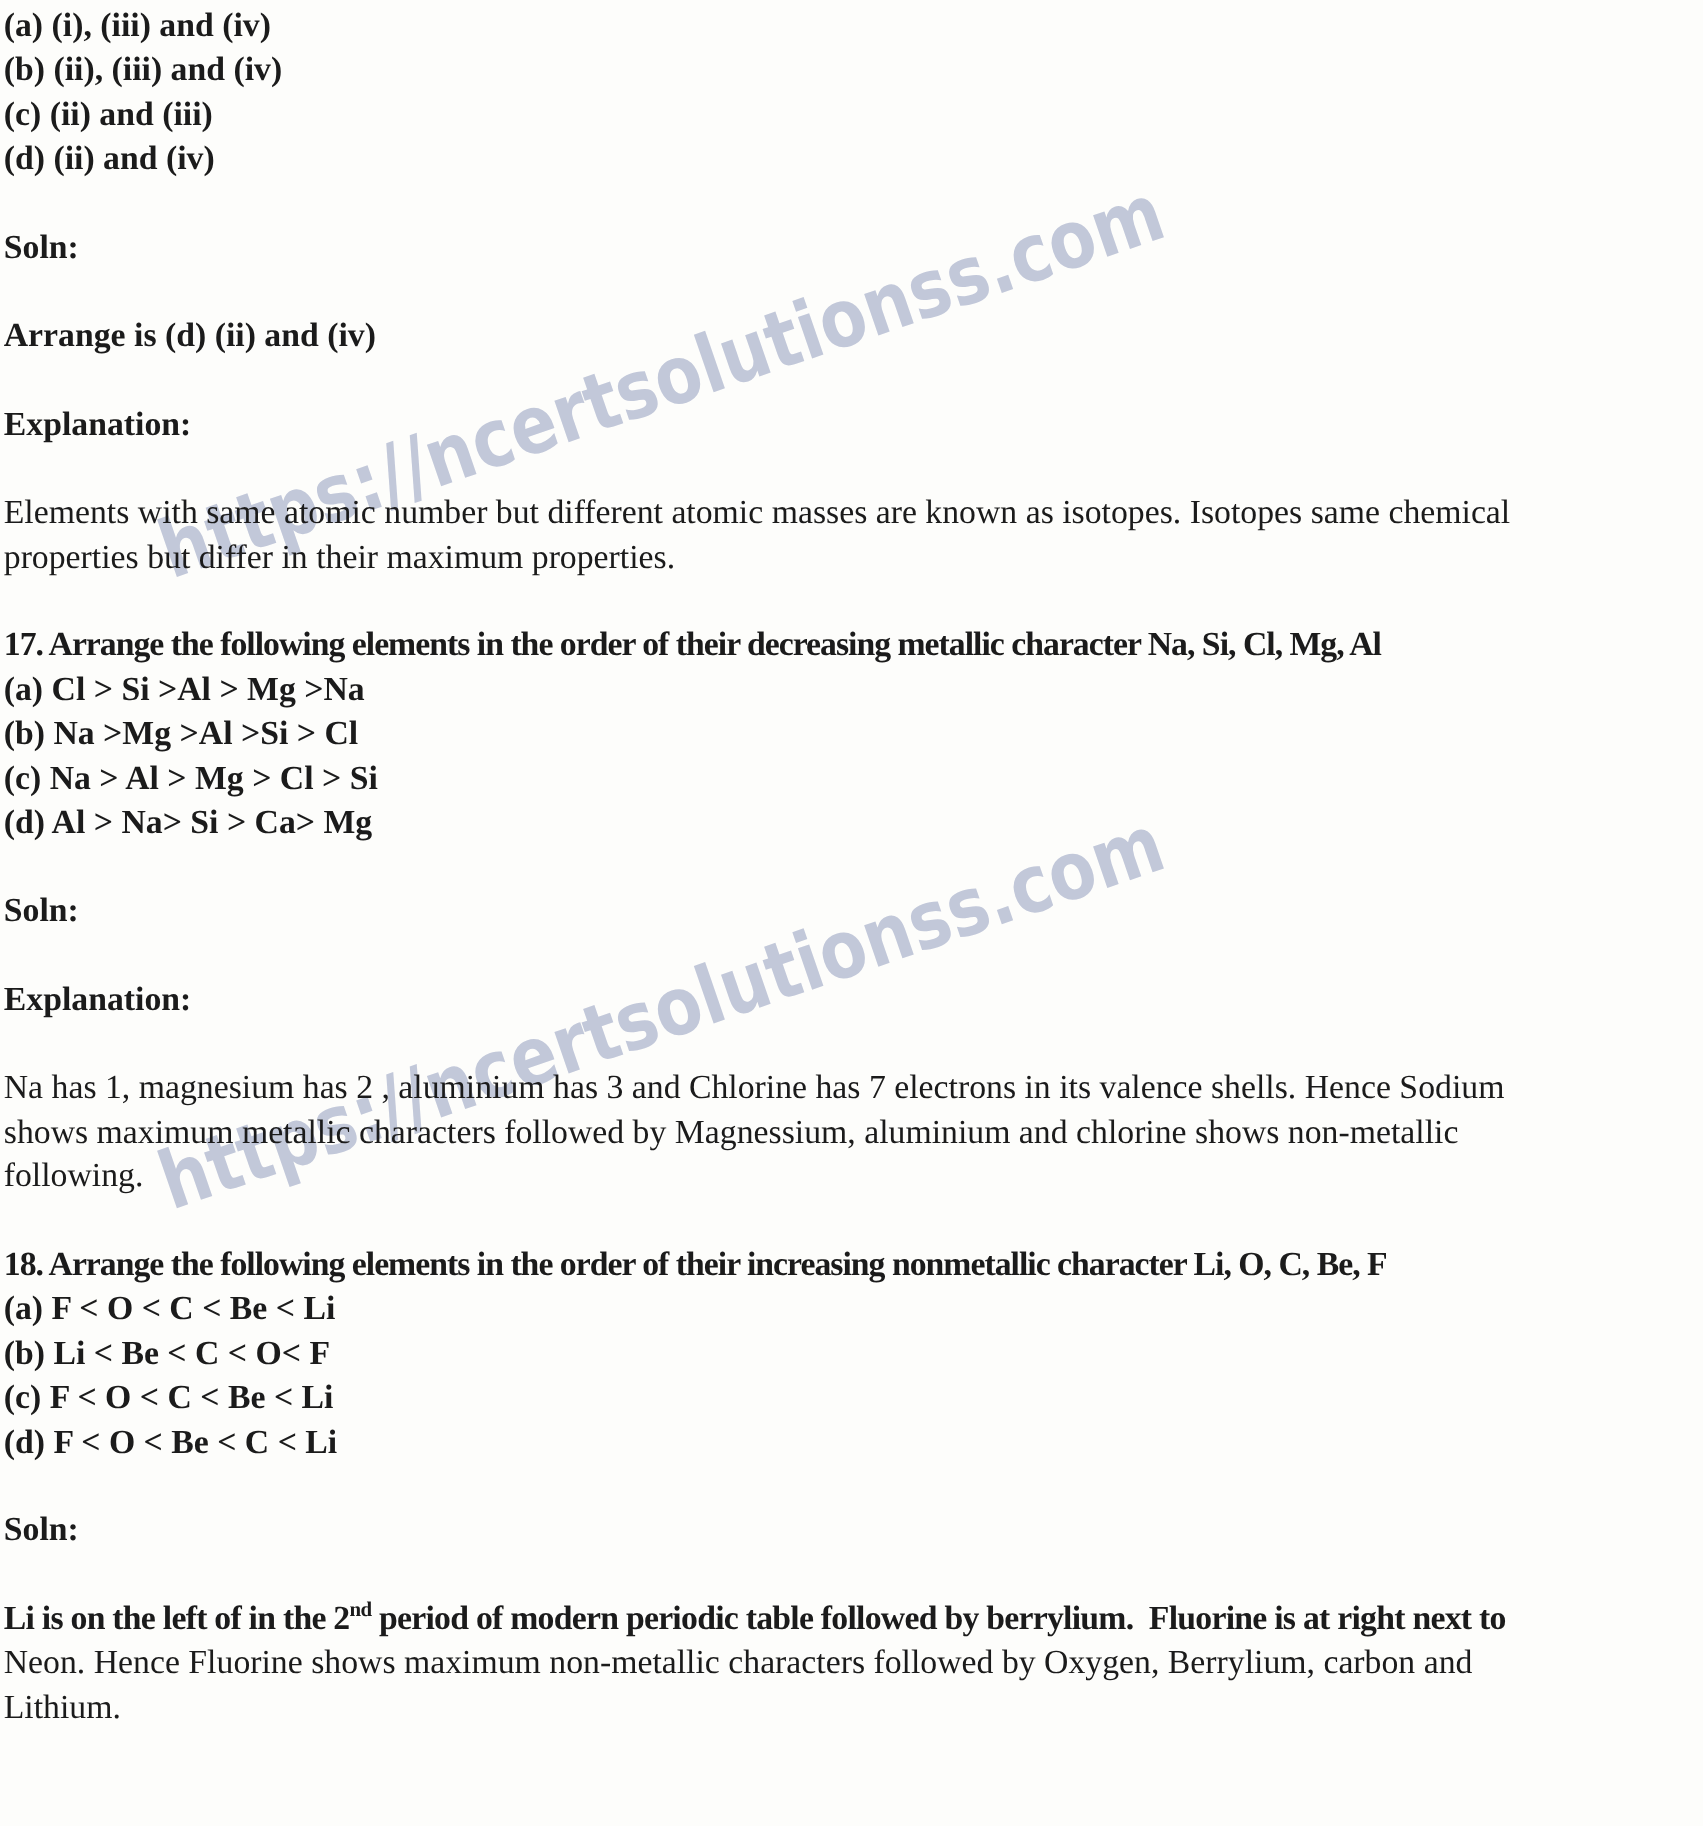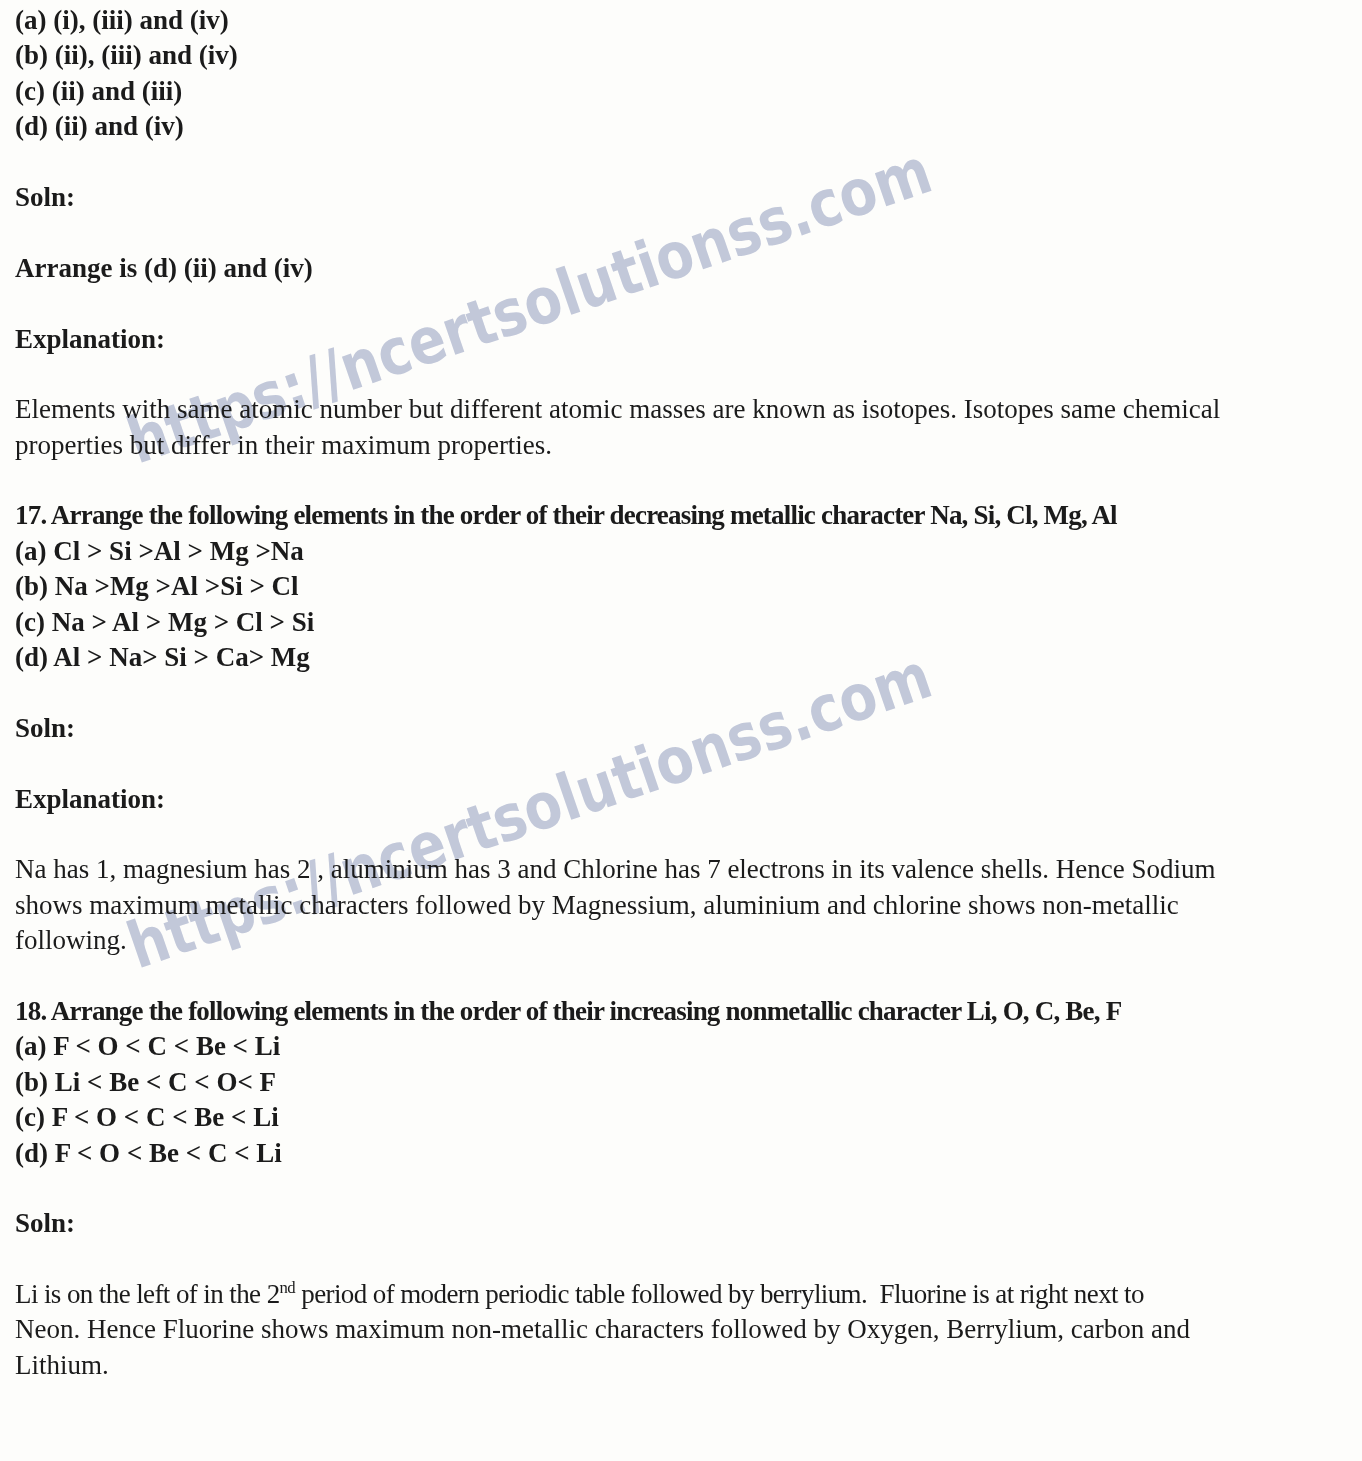--- a/index.html
+++ b/index.html
@@ -27,34 +27,34 @@
     transform: rotate(-19deg) scaleX(0.85);
     white-space: nowrap;
     pointer-events: none;
     z-index: 0;
   }
   .wm-top { top: 290px; }
   .wm-mid { top: 795px; }
   .content {
     position: relative;
     z-index: 1;
-    padding: 3px 0 0 15px;
+    padding: 3px 0 0 3px;
   }
   .line {
     font-size: 27px;
     line-height: 35.4px;
     height: 35.4px;
     white-space: pre;
   }
   .bold { font-weight: 700; }
   .block { margin-bottom: 35.4px; }
   .block:last-child { margin-bottom: 0; }
   .gap-extra { margin-top: 35.4px; }
   .tight { letter-spacing: -0.8px; }
-  .tight-sm { letter-spacing: -0.6px; }
+  .tight-sm { letter-spacing: -0.6px; font-weight: bold; }
   sup.ordinal {
     font-size: 0.62em;
     vertical-align: super;
     line-height: 0;
   }
 </style>
 </head>
 <body>
 
 <div class="watermark wm-top">https://ncertsolutionss.com</div>

